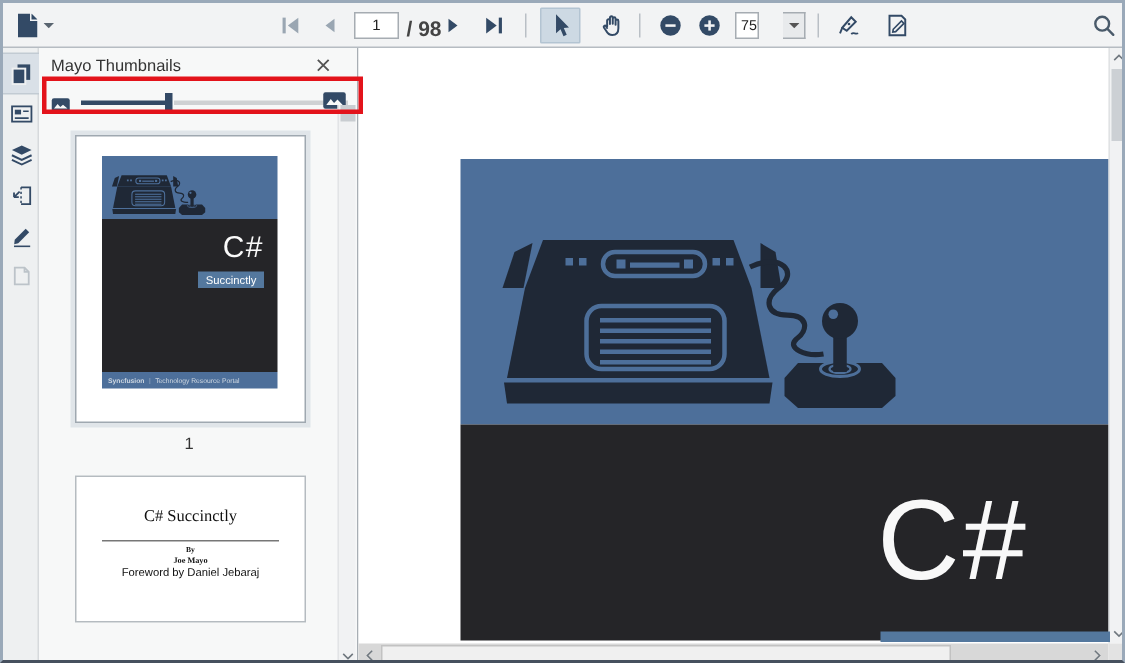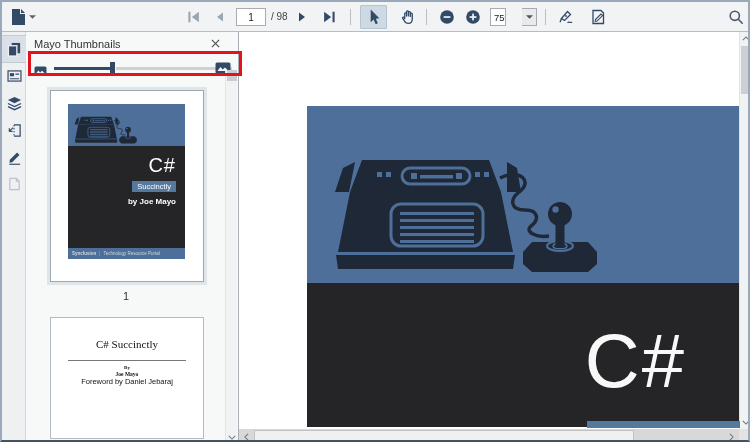--- a/index.html
+++ b/index.html
@@ -10,40 +10,40 @@
   *{margin:0;padding:0;box-sizing:border-box;}
   html,body{width:750px;height:442px;overflow:hidden;}
   body{font-family:"Liberation Sans",sans-serif;background:#fff;}
   .window{position:relative;width:750px;height:442px;border:2px solid #9aa9b9;border-bottom-color:#46505e;background:#fff;overflow:hidden;}
   
   .toolbar{position:absolute;left:0;top:0;width:100%;height:30px;background:var(--toolbar-bg);border-bottom:1px solid #b6bcc2;}
   .tb{position:absolute;top:3px;height:24px;display:flex;align-items:center;justify-content:center;cursor:default;}
   .tb svg{display:block;}
   .sep{position:absolute;top:7px;width:1px;height:16px;background:#b9bfc5;}
   .page-box{position:absolute;top:6px;width:30px;height:18px;border:1px solid #a6acb2;background:#fff;text-align:center;font-size:10px;color:#222;font-family:"Liberation Sans",sans-serif;}
-  .count{position:absolute;top:9px;font-size:10px;color:#444;}
+  .count{position:absolute;top:9px;font-size:14px;color:#444;font-weight:bold;}
   .combo-input{position:absolute;top:6px;width:16px;height:18px;border:1px solid #a6acb2;background:#fff;font-size:9.5px;color:#222;padding-left:3px;font-family:"Liberation Sans",sans-serif;}
   .combo-btn{position:absolute;top:6px;width:15px;height:18px;border:1px solid #a6acb2;border-left:none;background:#e8eaec;display:flex;align-items:center;justify-content:center;}
   .tool-sel{background:var(--selected-tool-bg);border:1px solid #b3c4d2;border-radius:1px;}
   
   .iconstrip{position:absolute;left:0;top:30px;width:24px;height:412px;background:#eef0f1;border-right:1px solid #d6d9dc;}
   .strip-item{position:absolute;left:0;width:24px;height:26px;display:flex;align-items:center;justify-content:center;}
   .strip-sel{background:#d9e0e7;outline:1px solid #c2cbd3;}
   
   .panel{position:absolute;left:24px;top:30px;width:213px;height:412px;background:#f7f8f8;border-right:1px solid #a8aeb4;}
   .panel-title{position:absolute;left:8px;top:6px;font-size:11px;color:#333;}
   .panel-close{position:absolute;right:16px;top:4px;width:14px;height:14px;display:flex;align-items:center;justify-content:center;}
   .slider-row{position:absolute;left:0;top:22px;width:213px;height:26px;}
   .track-fill{position:absolute;left:28px;top:13px;width:57px;height:3px;background:var(--icon-navy);}
   .track-rest{position:absolute;left:90px;top:13px;width:116px;height:3px;background:#cfd1d3;}
   .slider-handle{position:absolute;left:84px;top:8px;width:5px;height:13px;background:var(--icon-navy);}
   .redbox{position:absolute;left:2px;top:19px;width:214px;height:25px;border:3px solid var(--highlight-red);pointer-events:none;z-index:50;}
   .thumb{position:absolute;left:24px;width:154px;background:#fff;}
   .thumb1{top:58px;height:192px;border:1px solid #9fa8b0;box-shadow:0 0 0 3px #e0e5e9;}
-  .thumb2{top:285px;height:122px;border:1px solid #b5bbc0;overflow:hidden;}
+  .thumb2{top:285px;height:98px;border:1px solid #b5bbc0;overflow:hidden;}
   .pagenum{position:absolute;left:0;top:258px;width:200px;text-align:center;font-size:11px;color:#333;}
   .panel-scroll{position:absolute;right:1px;top:38px;width:12px;height:373px;background:#f1f2f3;border-left:1px solid #e2e4e6;}
   .panel-scroll .pthumb{position:absolute;left:1px;top:0;width:10px;height:11px;background:#c9cdd1;}
   .panel-scroll .down{position:absolute;left:0;bottom:0;width:11px;height:12px;display:flex;align-items:center;justify-content:center;}
   
   .cover{position:absolute;background:#fff;}
   .cov-blue{position:absolute;left:0;top:0;width:100%;background:var(--cover-blue);overflow:hidden;}
   .cov-dark{position:absolute;left:0;width:100%;background:var(--cover-dark);}
   .cov-foot{position:absolute;left:0;bottom:0;width:100%;background:var(--cover-blue);color:#cfd8e2;font-size:4.5px;display:flex;align-items:center;padding-left:4px;}
   .mini-title{color:#fafafa;font-size:20px;font-weight:300;text-align:right;padding:8px 9px 0 0;letter-spacing:1px;}
@@ -284,21 +284,20 @@
     <div class="thumb thumb1">
       <div class="cover" style="left:17px;top:13px;width:117px;height:155px;">
         <div class="cov-blue" style="height:42px;">
           <svg viewBox="0 0 433 177" width="117" height="42" preserveAspectRatio="xMinYMid meet">
               <use href="#console-art"></use>
             </svg>
         </div>
         <div class="cov-dark" style="top:42px;height:102px;">
           <div class="mini-title">C#</div>
           <div class="mini-badge">Succinctly</div>
-          <div class="mini-author">by Joe Mayo</div>
         </div>
         <div class="cov-foot" style="height:11px;">
           <b>Syncfusion</b>
           <span style="margin:0 3px;opacity:.6">|</span>
           <span>Technology Resource Portal</span>
         </div>
       </div>
     </div>
     <div class="pagenum">1</div>
 

